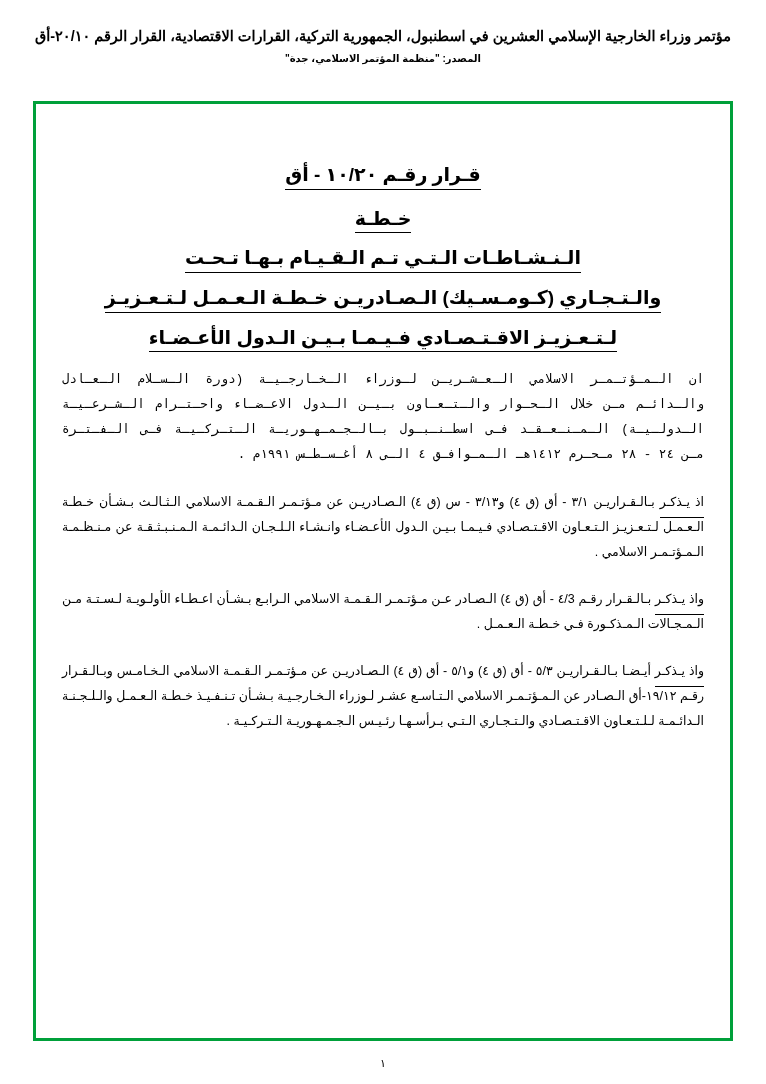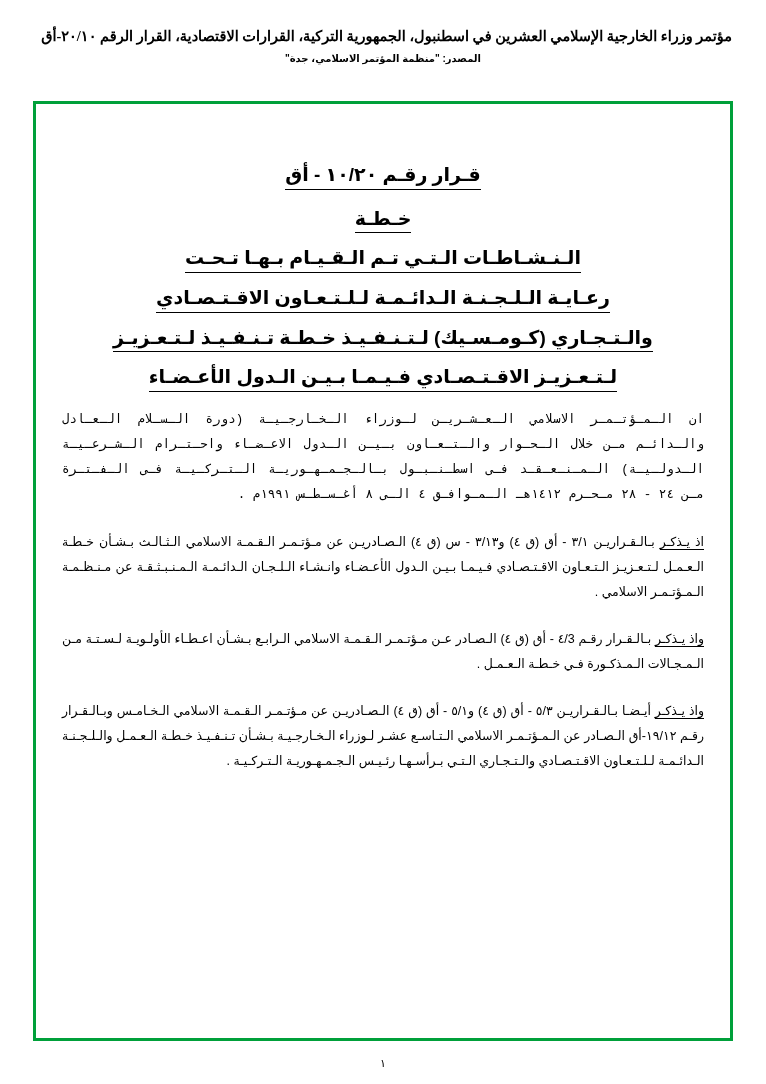--- a/index.html
+++ b/index.html
@@ -19,28 +19,27 @@
     width: 766px;
     height: 1084px;
     position: relative;
     box-sizing: border-box;
   }
   .header {
     padding: 26px 34px 0 34px;
     text-align: center;
   }
   .header-title {
-    font-family: Liberation Serif, serif;
+    font-family: Liberation Sans, sans-serif;
     font-weight: bold;
     font-size: 14.5px;
     line-height: 1.5;
     letter-spacing: 0px;
     color: #000;
     direction: rtl;
-    text-align: right;
   }
   .header-source {
     font-family: "Liberation Sans", "DejaVu Sans", sans-serif;
     font-weight: bold;
     font-size: 10px;
     margin-top: 5px;
     color: #000;
     direction: rtl;
   }
   .frame {
@@ -81,21 +80,21 @@
     font-size: 12.5px;
     letter-spacing: 2.0px;
     line-height: 2.0;
     text-align: justify;
     text-justify: inter-word;
     margin: 0 0 22px 0;
   }
   .para.first-block { margin-top: 16px; font-family: Liberation Mono, monospace; }
   .para .lead {
     border-bottom: 1px solid #000;
-    padding-bottom: 0;
+    padding-bottom: 8px;
   }
   .para .tail-end { display: inline; }
   .page-number {
     position: absolute;
     bottom: 14px;
     left: 0;
     right: 0;
     text-align: center;
     font-family: "Liberation Sans", "DejaVu Sans", sans-serif;
     font-size: 11px;
@@ -112,22 +111,21 @@
   </div>
 
   <div class="frame"></div>
 
   <div class="content">
 
     <div class="decision-head">
       <div class="dh-line first">قـرار رقـم ١٠/٢٠ - أق</div>
       <div class="dh-line">خـطـة</div>
       <div class="dh-line">الـنـشـاطـات الـتـي تـم الـقـيـام بـهـا تـحـت</div>
-      <div class="dh-line">رعـايـة الـلـجـنـة الـدائـمـة لـلـتـعـاون الاقـتـصـادي</div>
-      <div class="dh-line">والـتـجـاري (كـومـسـيك) لـتـنـفـيـذ خـطـة تـنـفـيـذ لـتـعـزيـز</div>
+      <div class="dh-line">والـتـجـاري (كـومـسـيك) الـصـادريـن خـطـة الـعـمـل لـتـعـزيـز</div>
       <div class="dh-line">لـتـعـزيـز الاقـتـصـادي فـيـمـا بـيـن الـدول الأعـضـاء</div>
     </div>
 
     <p class="para first-block">
       <span class="tail-end">ان الـمـؤتـمـر الاسلامي الـعـشـريـن لـوزراء الـخـارجـيـة (دورة الـسـلام الـعـادل والـدائـم مـن خلال الـحـوار والـتـعـاون بـيـن الـدول الاعـضـاء واحـتـرام الـشـرعـيـة الـدولـيـة) الـمـنـعـقـد فـى اسطـنـبـول بـالـجـمـهـوريـة الـتـركـيـة فـى الـفـتـرة مـن ٢٤ - ٢٨ مـحـرم ١٤١٢هـ الـمـوافـق ٤ الـى ٨ أغـسـطـس ١٩٩١م .</span>
     </p>
 
     <p class="para">
       <span class="lead">اذ يـذكـر</span>
       <span class="tail-end">بـالـقـراريـن ٣/١ - أق (ق ٤) و٣/١٣ - س (ق ٤) الـصـادريـن عن مـؤتـمـر الـقـمـة الاسلامي الـثـالـث بـشـأن خـطـة الـعـمـل لـتـعـزيـز الـتـعـاون الاقـتـصـادي فـيـمـا بـيـن الـدول الأعـضـاء وانـشـاء الـلـجـان الـدائـمـة الـمـنـبـثـقـة عن مـنـظـمـة الـمـؤتـمـر الاسلامي .</span>

